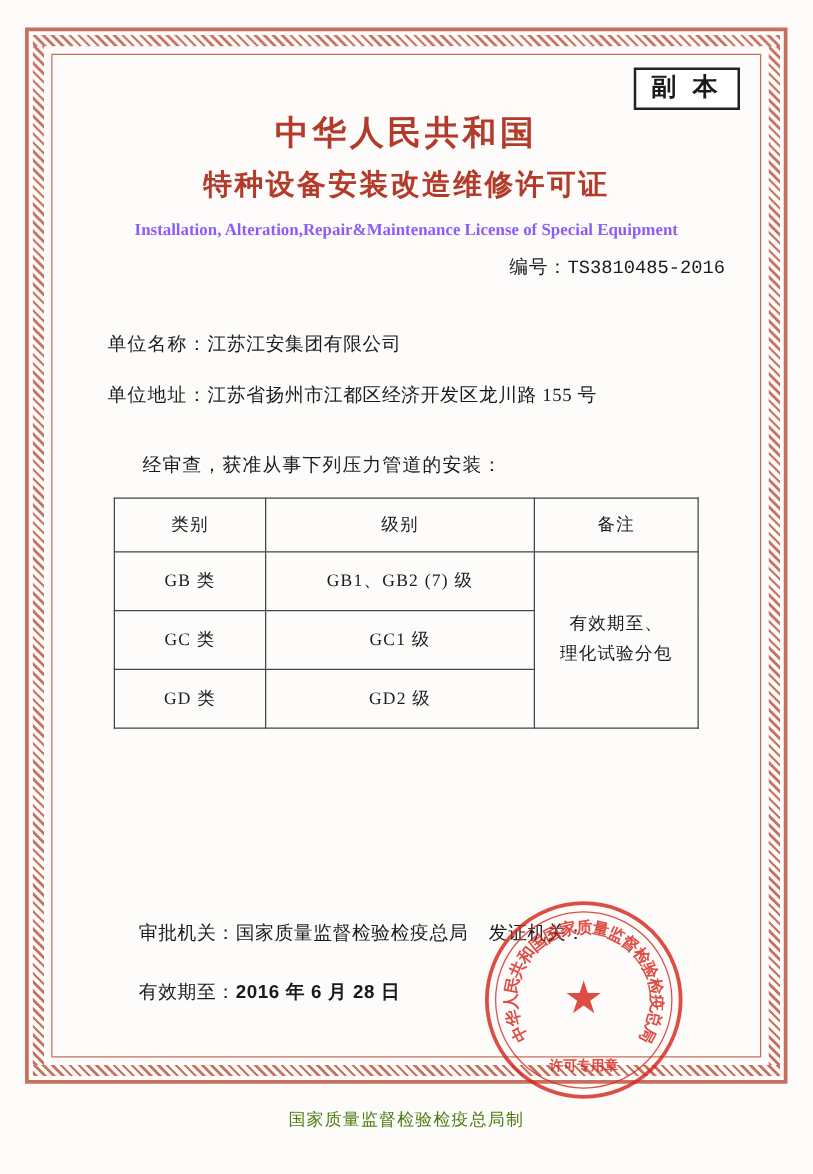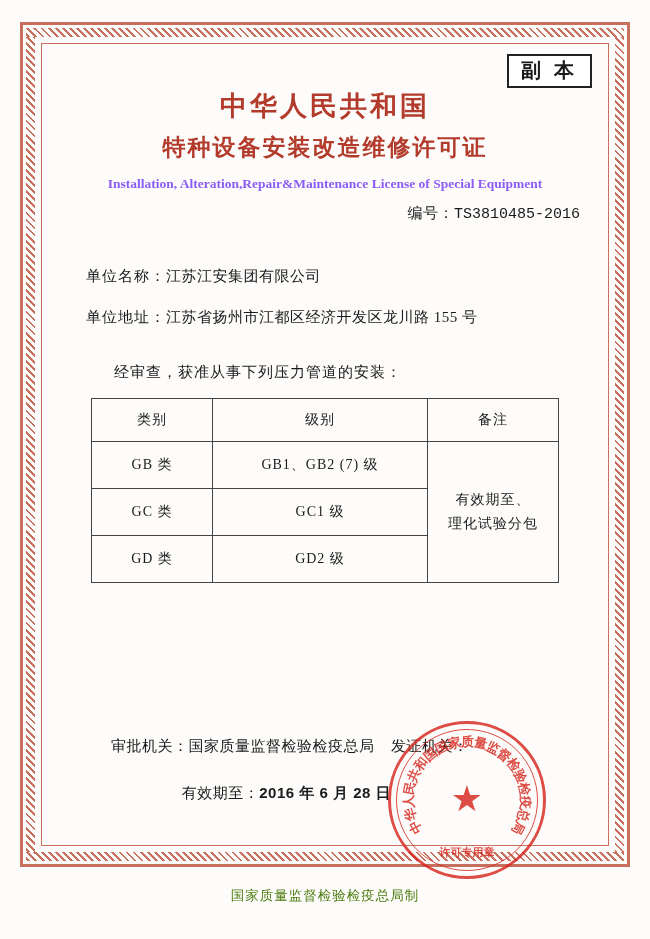--- a/index.html
+++ b/index.html
@@ -180,21 +180,21 @@
     right: 4px;
     bottom: 36px;
     margin-left: 25px;
   }
   .foot-row {
     display: flex;
     align-items: baseline;
     font-size: 15px;
     letter-spacing: 0.5px;
   }
-  .foot-row + .foot-row { margin-top: 28px; text-align: right; }
+  .foot-row + .foot-row { margin-top: 28px; }
   .foot-left { width: 280px; }
   .foot-right { flex: 1; }
   .foot-value-bold {
     font-weight: bold;
     font-family: "Liberation Sans", sans-serif;
     font-size: 15px;
   }
 
   
   .seal {

